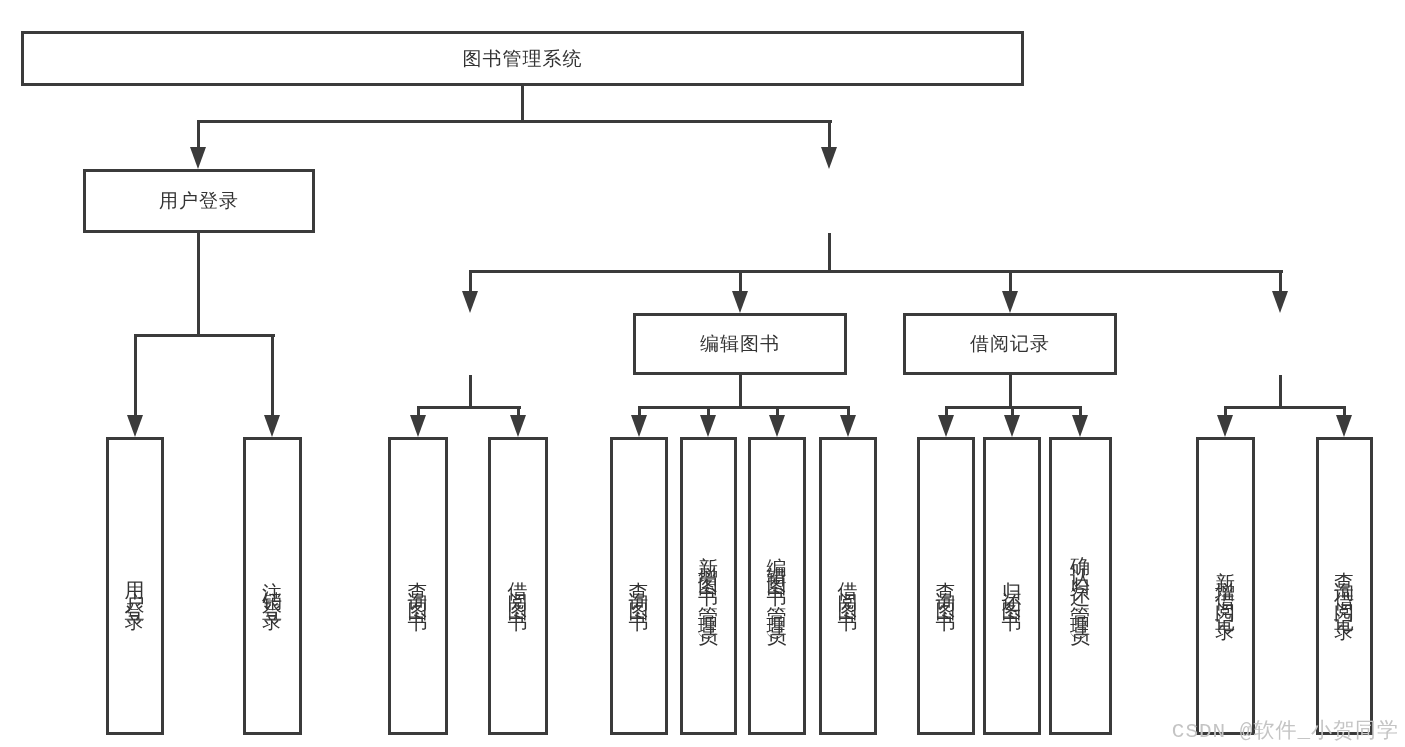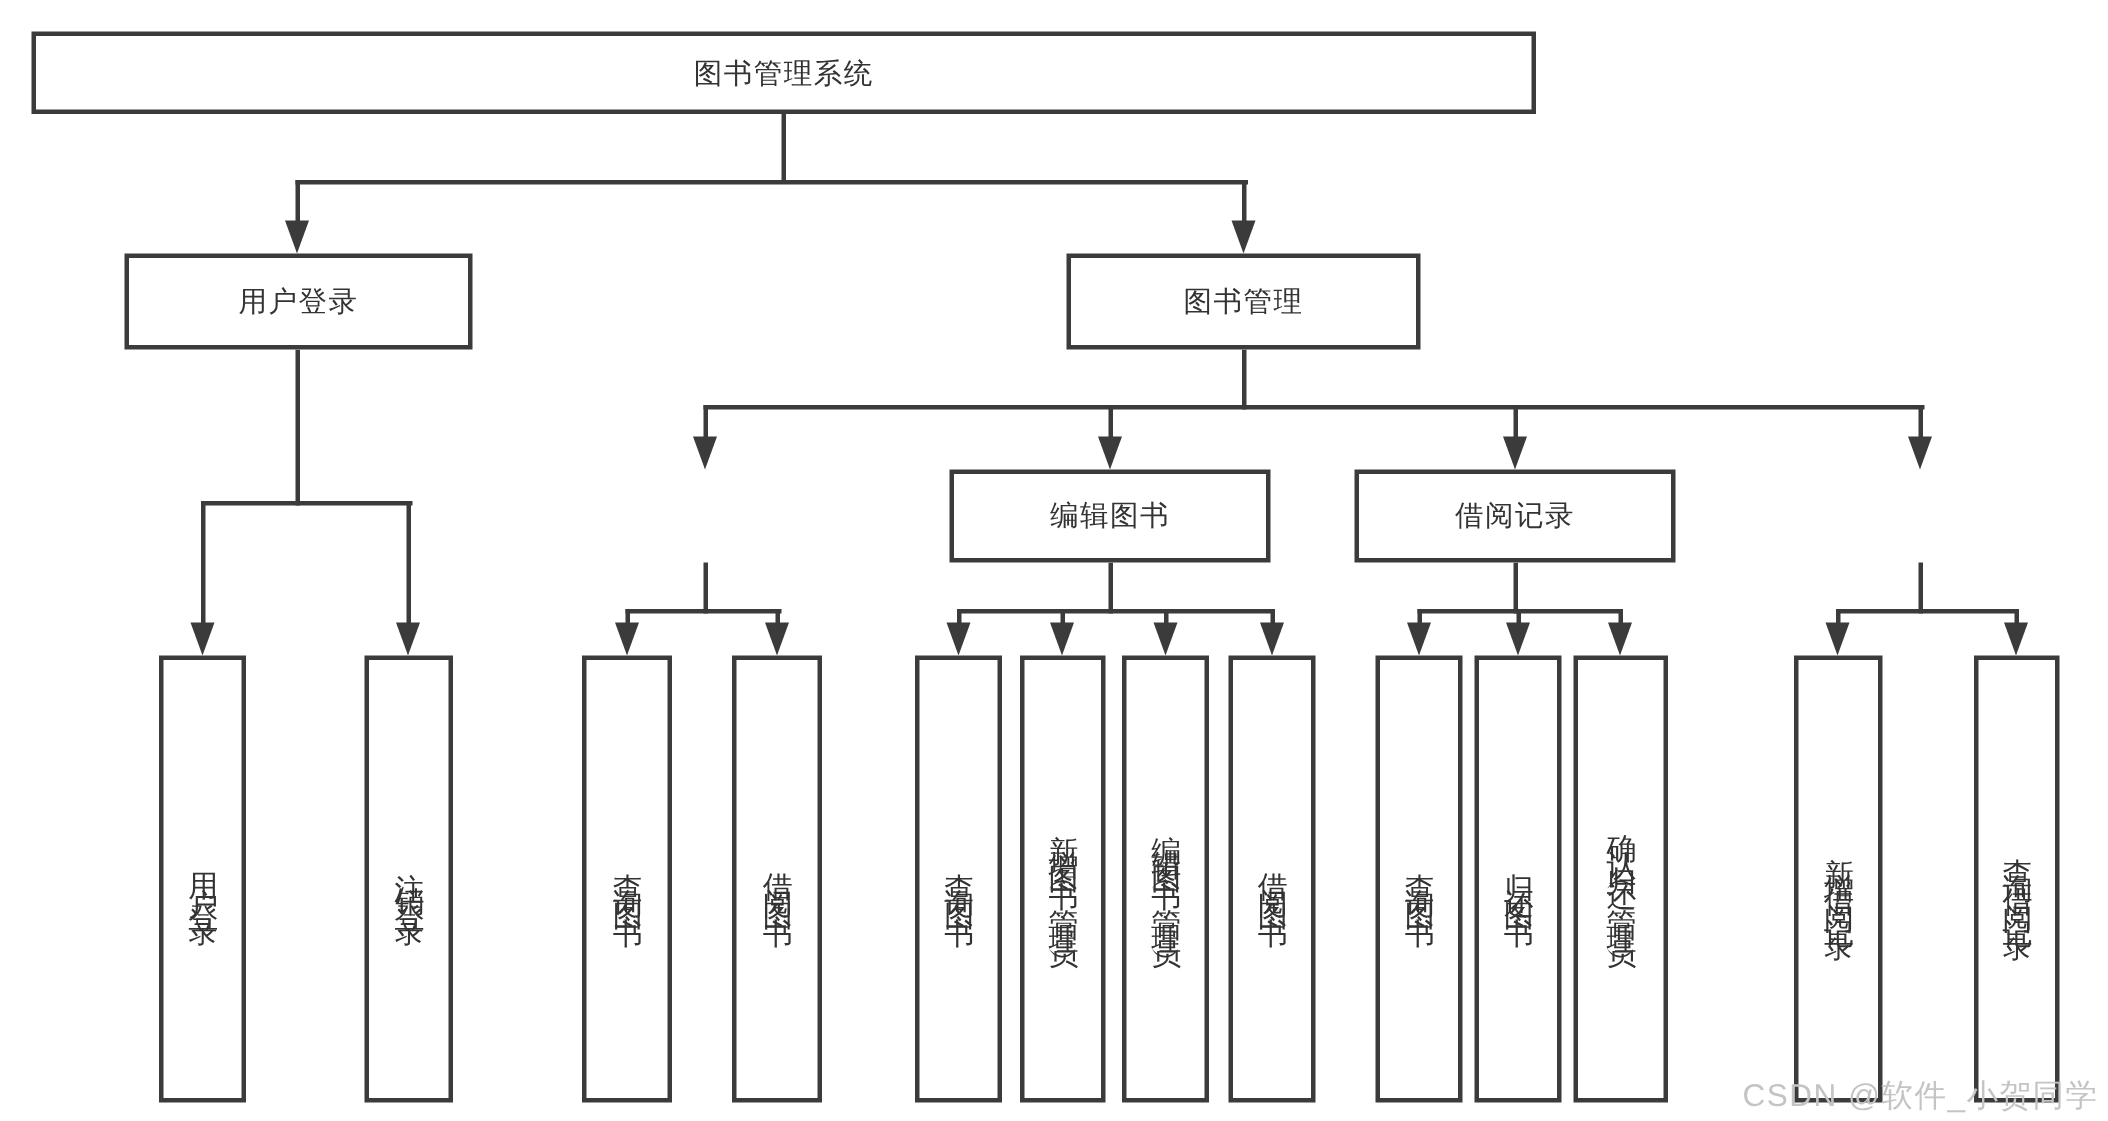--- a/index.html
+++ b/index.html
@@ -48,36 +48,34 @@
   }
   .watermark{
     position:absolute;
     right:6px;
     top:716px;
     font-size:21px;
     color:var(--watermark,#c4c4c4);
     letter-spacing:1px;
     z-index:5;
     white-space:nowrap;
+    font-family:Liberation Mono, monospace;
   }
 </style>
 </head>
 <body>
 
 <div class="stage">
 
-  <div class="node h" style="left:21px;top:21px;width:1003px;height:55px;">
+  <div class="node h" style="left:21px;top:31px;width:1003px;height:55px;">
     <span>图书管理系统</span>
   </div>
 
   <div class="node h" style="left:83px;top:169px;width:232px;height:64px;">
     <span>用户登录</span>
-  </div>
-  <div class="node h" style="left:711px;top:169px;width:236px;height:64px;">
-    <span>图书管理</span>
   </div>
 
   <div class="node h" style="left:633px;top:313px;width:214px;height:62px;">
     <span>编辑图书</span>
   </div>
   <div class="node h" style="left:903px;top:313px;width:214px;height:62px;">
     <span>借阅记录</span>
   </div>
 
   <div class="node leaf" style="left:106px;top:437px;width:58px;height:298px;">

